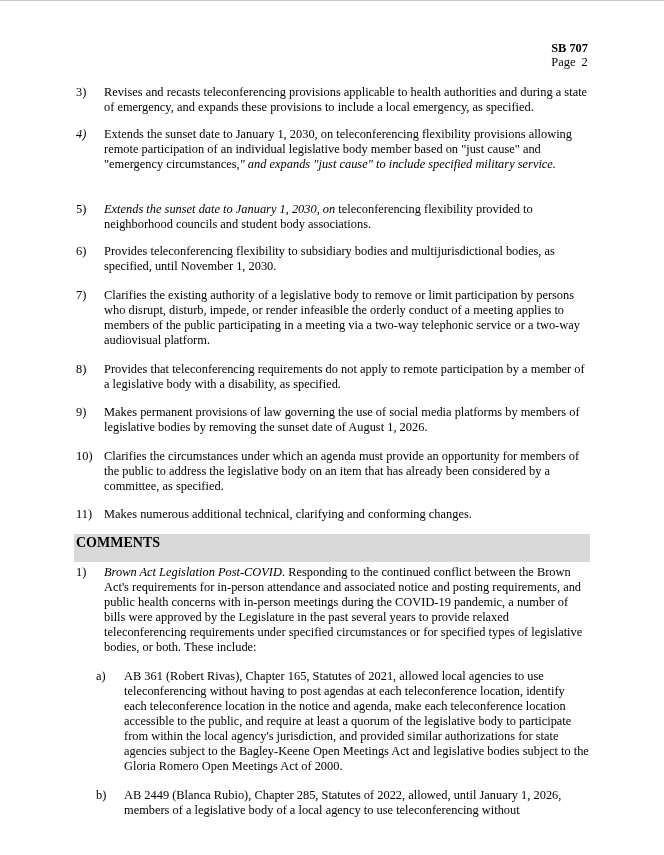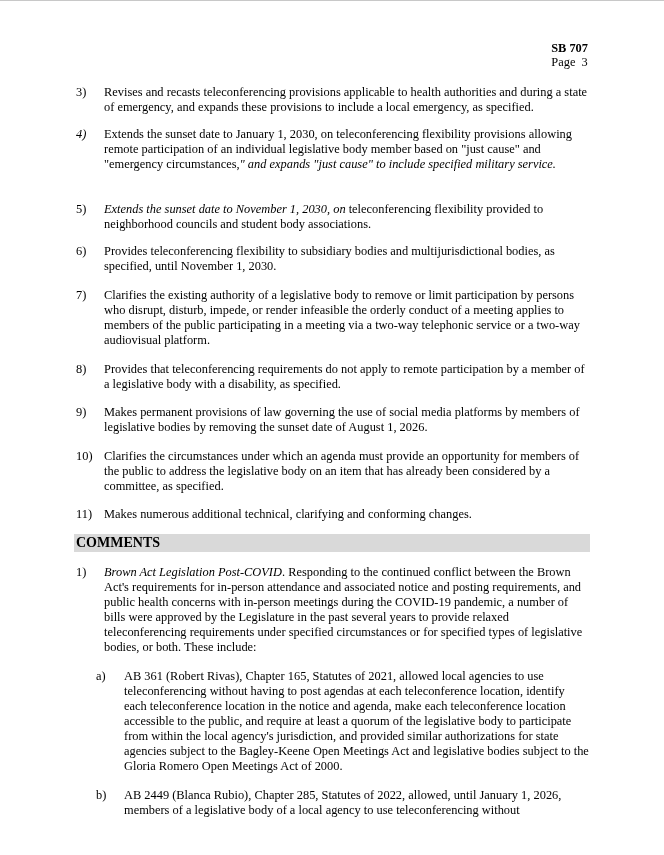--- a/index.html
+++ b/index.html
@@ -60,21 +60,21 @@
     .txt {
       margin-left: 28px;
       display: block;
     }
     .it { font-style: italic; }
     .section-bar {
       position: absolute;
       left: 74px;
       top: 534px;
       width: 516px;
-      height: 18px;
+      height: 28px;
       background: #d9d9d9;
     }
     .section-bar span {
       position: absolute;
       left: 2px;
       top: 1px;
       font-weight: bold;
       font-size: 14px;
       line-height: 16px;
     }
@@ -85,37 +85,37 @@
     }
     .subitem .num { width: 20px; }
   </style>
 </head>
 <body>
 
 <div class="top-border"></div>
 
 <div class="header">
   <span class="bill">SB 707</span>
-  <span class="page">Page  3</span>
+  <span class="page">Page  2</span>
 </div>
 
 <div class="list" style="top:0;">
   <div class="item" style="top:85px;">
     <span class="num">3)</span>
     <span class="txt"><span>Revises and recasts teleconferencing provisions applicable to health authorities and during a state of emergency, and expands these provisions to include a local emergency, as specified.</span></span>
   </div>
 
   <div class="item" style="top:127px;">
     <span class="num it">4)</span>
     <span class="txt"><span>Extends the sunset date to January 1, 2030, on teleconferencing flexibility provisions allowing remote participation of an individual legislative body member based on "just cause" and "emergency circumstances,</span><span class="it">" and expands "just cause" to include specified military service.</span></span>
   </div>
 
   <div class="item" style="top:202px;">
     <span class="num">5)</span>
-    <span class="txt"><span class="it">Extends the sunset date to November 1, 2030, on</span><span> teleconferencing flexibility provided to neighborhood councils and student body associations.</span></span>
+    <span class="txt"><span class="it">Extends the sunset date to January 1, 2030, on</span><span> teleconferencing flexibility provided to neighborhood councils and student body associations.</span></span>
   </div>
 
   <div class="item" style="top:244px;">
     <span class="num">6)</span>
     <span class="txt"><span>Provides teleconferencing flexibility to subsidiary bodies and multijurisdictional bodies, as specified, until November 1, 2030.</span></span>
   </div>
 
   <div class="item" style="top:288px;">
     <span class="num">7)</span>
     <span class="txt"><span>Clarifies the existing authority of a legislative body to remove or limit participation by persons who disrupt, disturb, impede, or render infeasible the orderly conduct of a meeting applies to members of the public participating in a meeting via a two-way telephonic service or a two-way audiovisual platform.</span></span>

